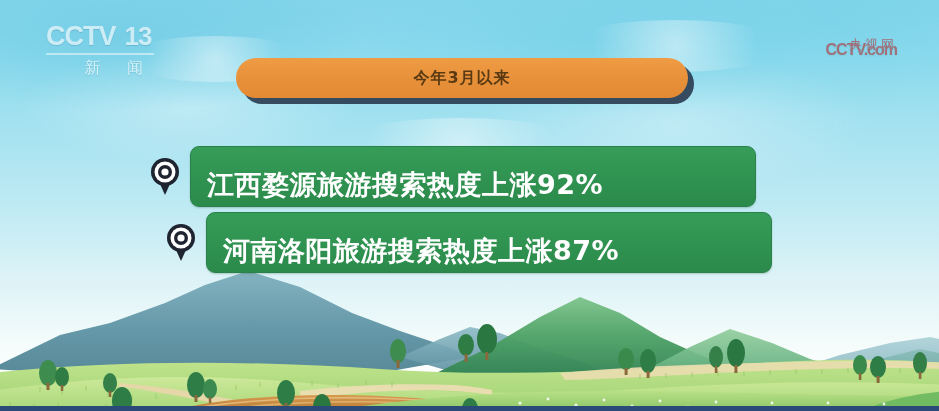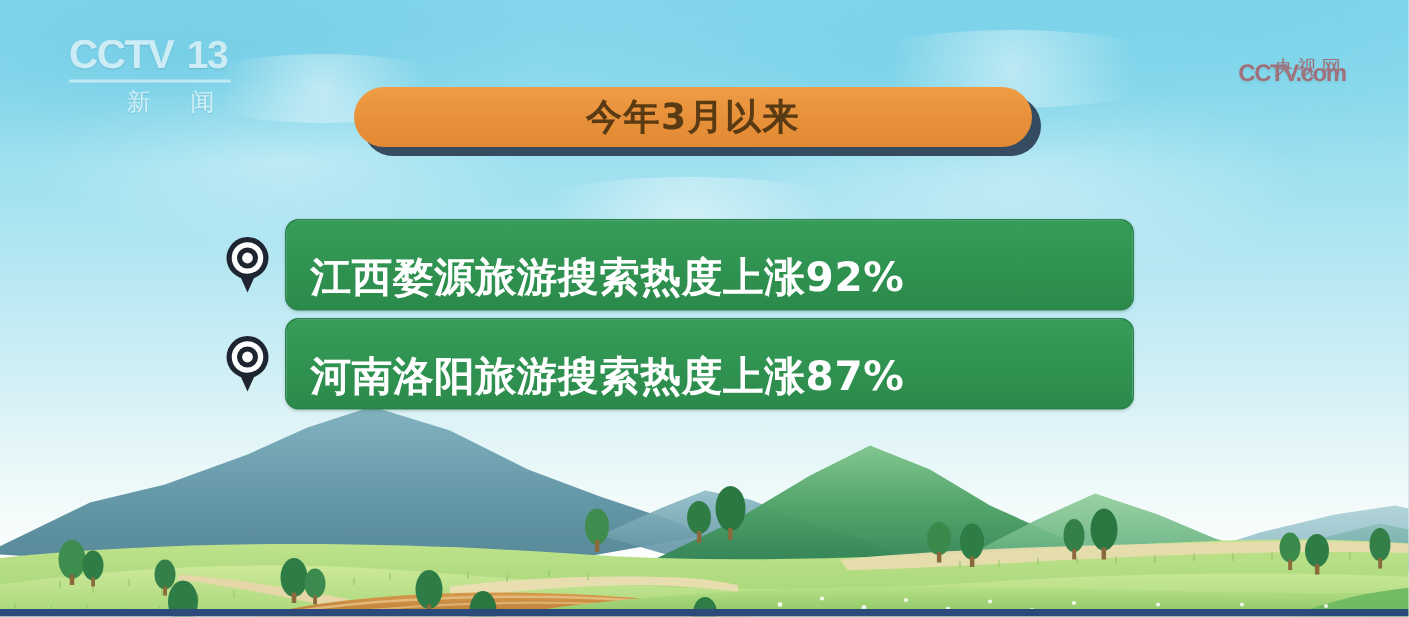--- a/index.html
+++ b/index.html
@@ -81,28 +81,28 @@
     position:absolute;left:6px;top:6px;width:452px;height:40px;
     background:#223047;border-radius:20px;opacity:.85;
   }
   .banner{
     position:relative;width:452px;height:40px;
     background:linear-gradient(180deg,#ef9c45 0%,#e7903a 55%,#e28a33 100%);
     border-radius:20px;
     display:flex;align-items:center;justify-content:center;
   }
   .banner-text{
-    color:#5a3a12;font-size:24px;font-weight:bold;letter-spacing:1px;
+    color:#5a3a12;font-size:16px;font-weight:bold;letter-spacing:1px;
     font-family:"DejaVu Sans","Liberation Sans",sans-serif;
   }
 
   
   .row{position:absolute;display:flex;align-items:center;}
   .row-1{left:148px;top:146px;}
-  .row-2{left:148px;top:212px;}
+  .row-2{left:164px;top:212px;}
 
   .pin{width:34px;height:44px;flex:0 0 34px;margin-right:8px;}
   .pin svg{display:block;}
 
   .chip{
     height:43px;border-radius:9px;
     background:linear-gradient(180deg,#369d58 0%,#2f9150 60%,#2b8a4b 100%);
     border:1.5px solid #2a8149;
     display:flex;align-items:center;
     padding:16px 14px 0 16px;

